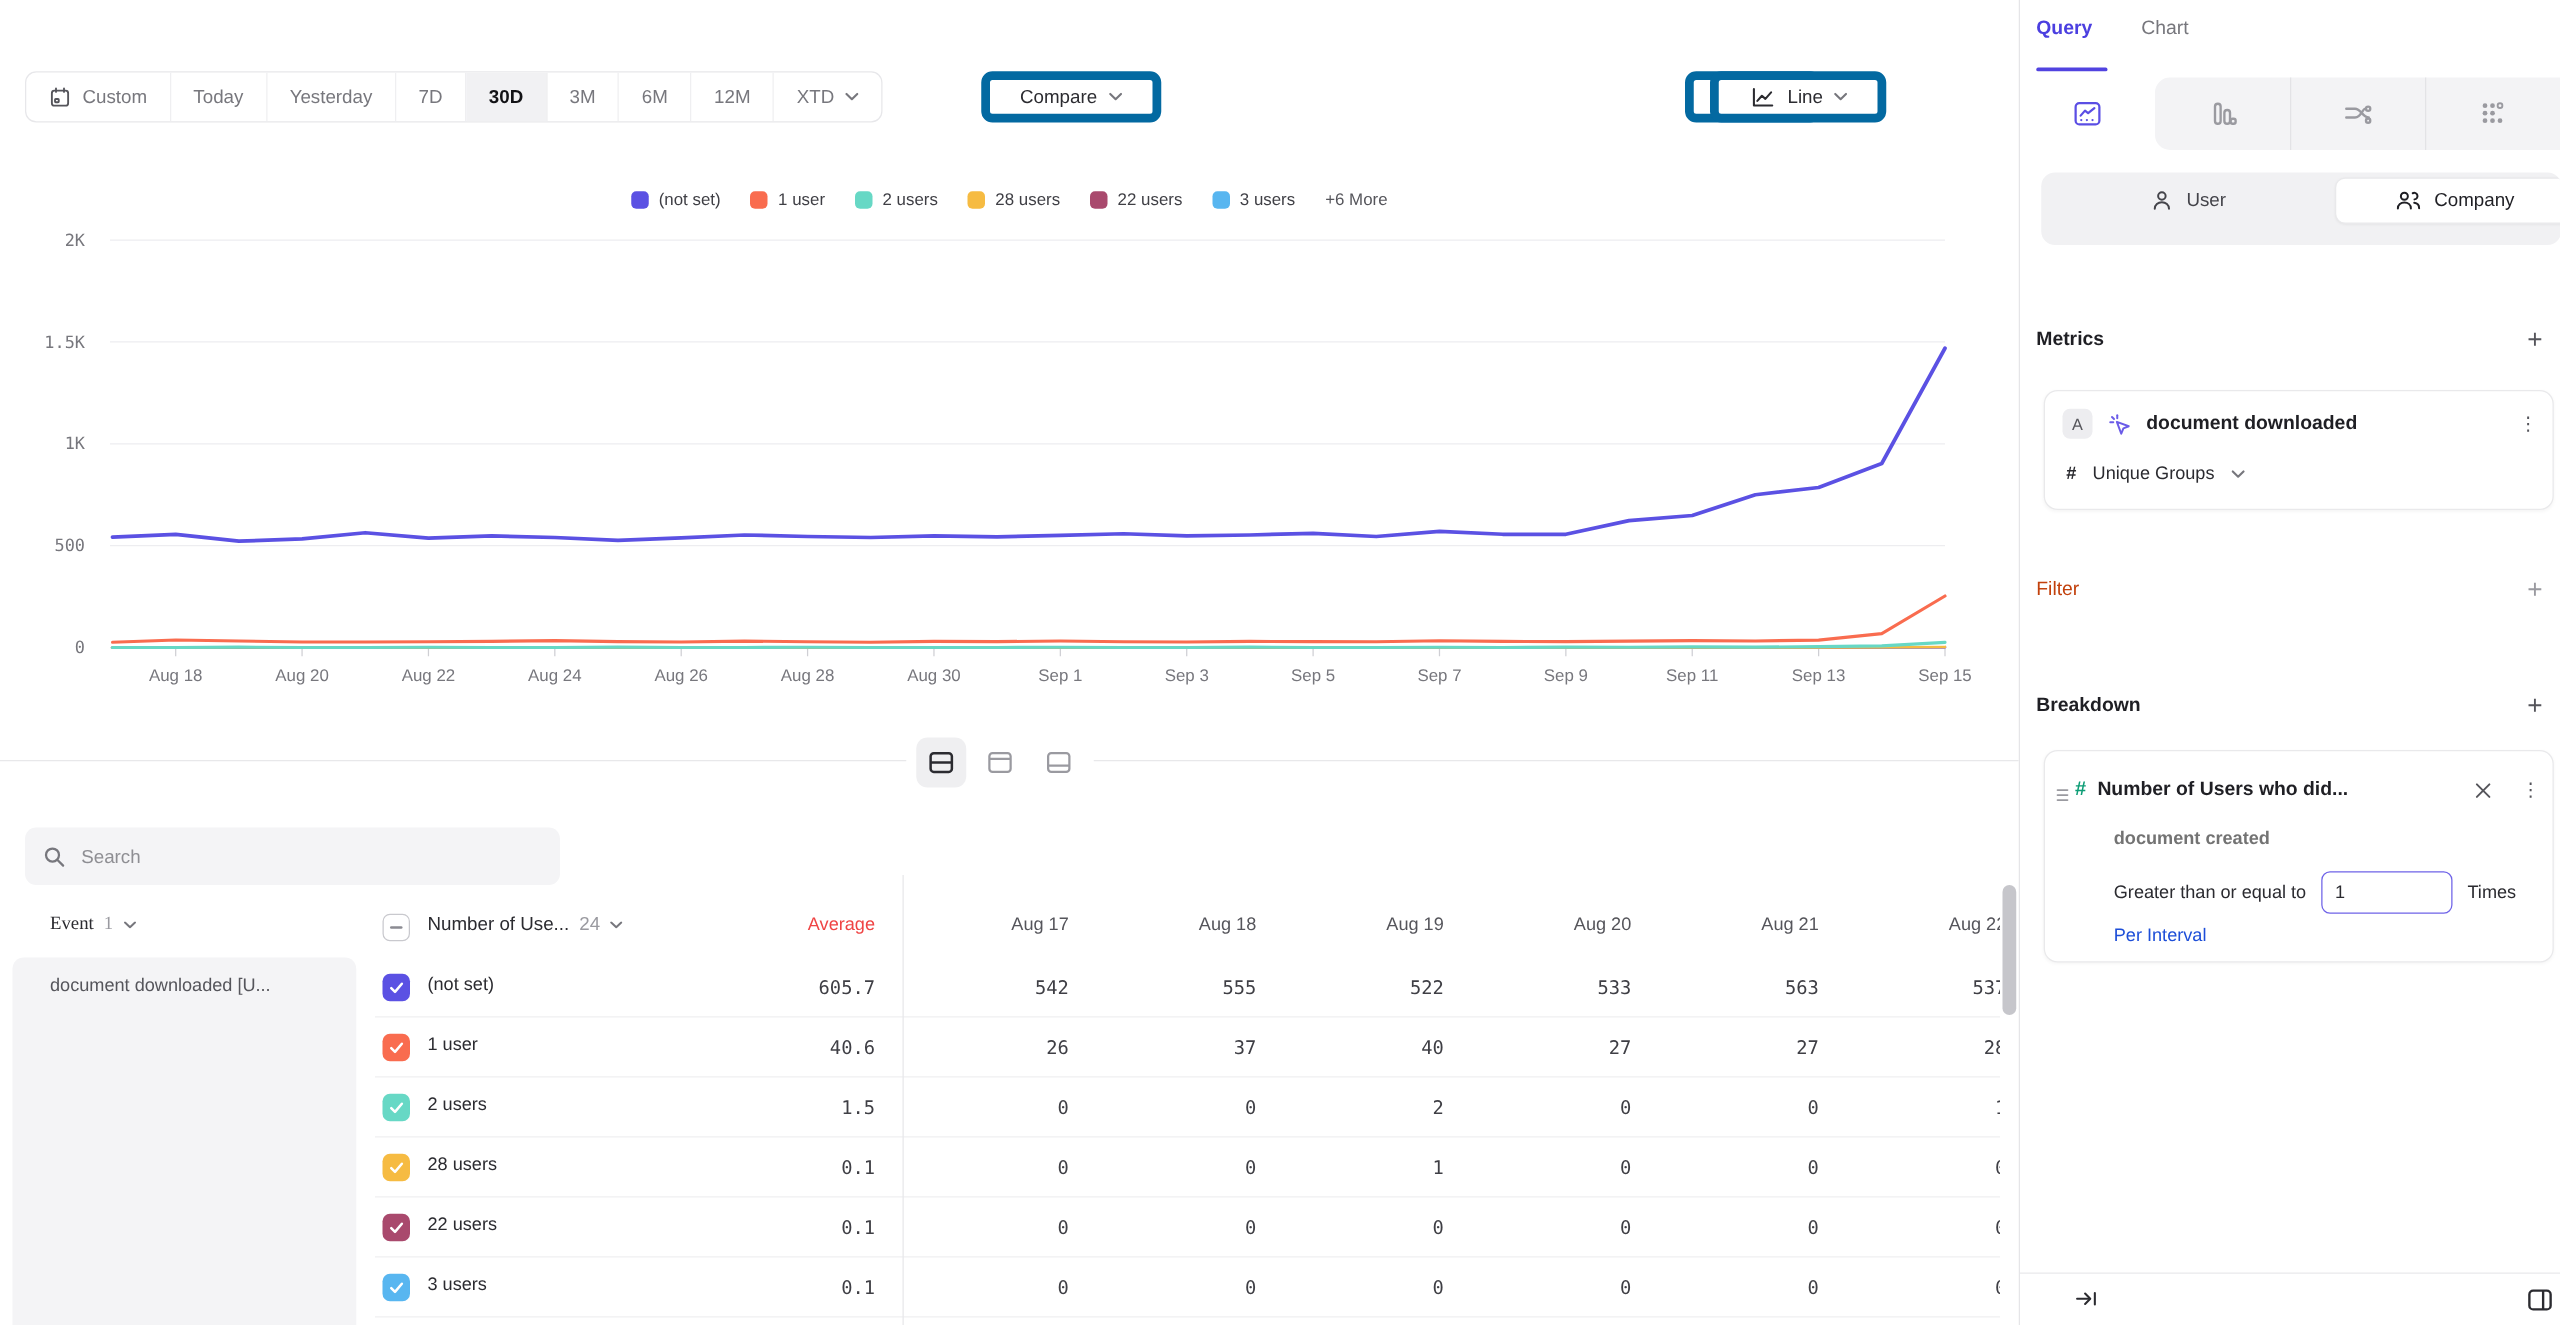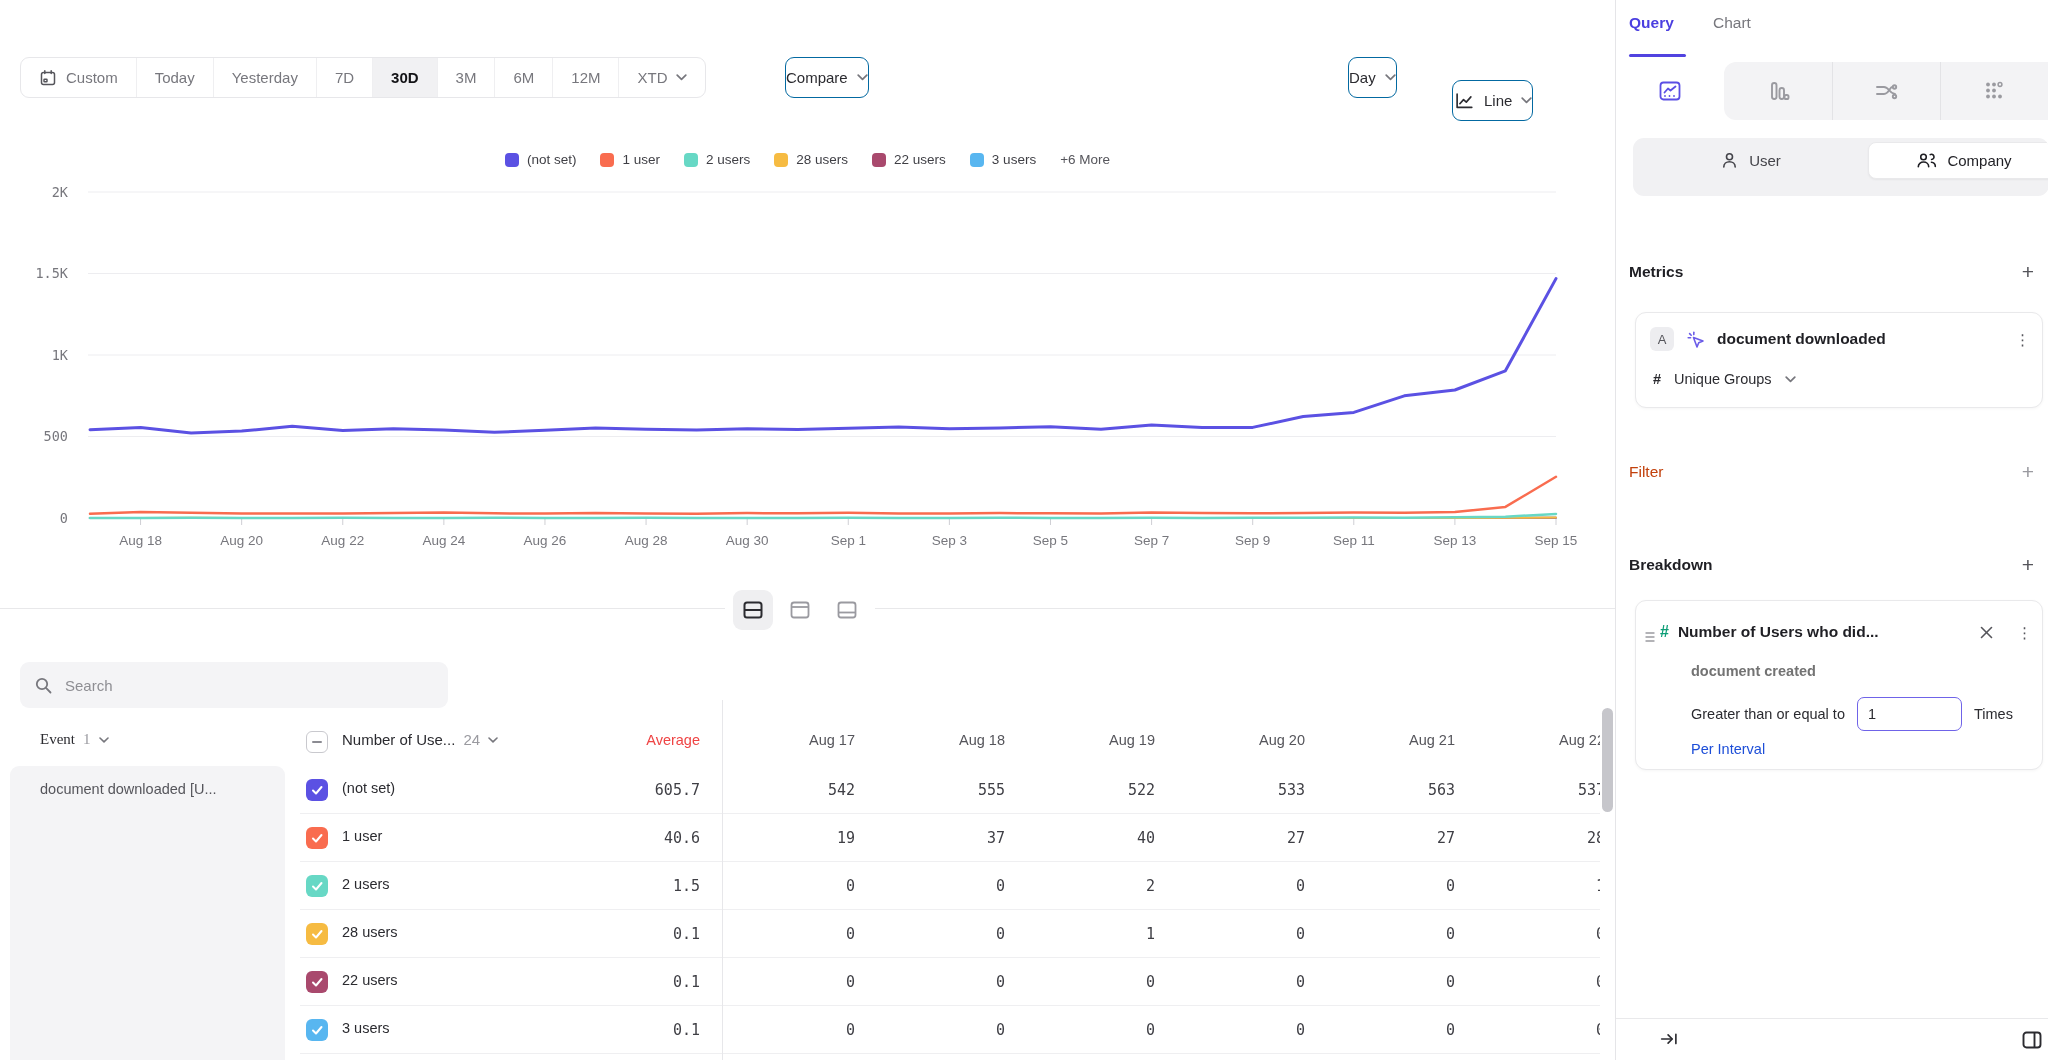--- a/index.html
+++ b/index.html
@@ -9,21 +9,21 @@
   
   .toolbar { position:absolute; left:0; top:57px; width:1615px; height:41px; }
   .seg-control { position:absolute; left:20px; top:0; display:inline-flex; align-items:stretch;
     border:1px solid #e7e7ea; border-radius:9px; background:#fff; overflow:hidden; height:41px; }
   .seg { display:flex; align-items:center; gap:9px; padding:0 18px; font-size:15px; color:#77777d;
     border-right:1px solid #efeff1; cursor:pointer; white-space:nowrap; }
   .seg:last-child { border-right:none; }
   .seg.active { background:#f1f1f3; color:#131316; font-weight:700; }
   .seg .icn { display:inline-flex; color:#55555b; }
   .btn { position:absolute; top:0; height:41px; display:inline-flex; align-items:center; gap:9px;
-    border:1px solid #0369a1; border-radius:9px; background:#fff; padding:0 0; font-size:15px;
+    border:7px solid #0369a1; border-radius:9px; background:#fff; padding:0 24px; font-size:15px;
     color:#2b2b30; font-weight:500; cursor:pointer; white-space:nowrap; }
   .chev { display:inline-flex; color:#77777d; }
 
   
   .legend { position:absolute; left:0; top:152px; width:1615px; display:flex; justify-content:center;
     align-items:center; gap:24px; font-size:13.5px; color:#3f3f45; }
   .legend-item { display:flex; align-items:center; gap:8px; }
   .swatch { width:14px; height:14px; border-radius:4px; }
   .legend-more { color:#55555b; }
 
@@ -181,21 +181,21 @@
       </span>
     </button>
     <button class="btn" style="left:1348px;">
       <span>Day</span>
       <span class="chev">
         <svg width="11" height="7" viewBox="0 0 11 7">
             <polyline points="1.2,1.2 5.5,5.4 9.8,1.2" fill="none" stroke="currentColor" stroke-width="1.7" stroke-linecap="round" stroke-linejoin="round"></polyline>
           </svg>
       </span>
     </button>
-    <button class="btn" style="left:1452px;margin-top:23px;">
+    <button class="btn" style="left:1368px;">
       <span class="icn" style="color:#2b2b30;display:inline-flex;">
         <svg width="22" height="22" viewBox="0 0 24 24" fill="none" stroke="currentColor" stroke-width="1.8" stroke-linecap="round" stroke-linejoin="round">
             <path d="M4.5 4.5 V19 H20.5"></path>
             <polyline points="7.5,15 11.5,10.5 14.5,13.2 19.5,7.5"></polyline>
           </svg>
       </span>
       <span>Line</span>
       <span class="chev">
         <svg width="11" height="7" viewBox="0 0 11 7">
             <polyline points="1.2,1.2 5.5,5.4 9.8,1.2" fill="none" stroke="currentColor" stroke-width="1.7" stroke-linecap="round" stroke-linejoin="round"></polyline>
@@ -364,21 +364,21 @@
         <span class="row-line"></span>
       </div>
       <div class="tbl-row">
         <span class="cbx" style="background: rgb(249, 108, 79);">
           <svg width="14" height="14" viewBox="0 0 14 14">
             <polyline points="3,7.5 6,10.5 11.5,4" fill="none" stroke="#fff" stroke-width="2" stroke-linecap="round" stroke-linejoin="round"></polyline>
           </svg>
         </span>
         <span class="row-label">1 user</span>
         <span class="cell-avg">40.6</span>
-        <span class="date-col date-val" style="left: 723px;">19</span>
+        <span class="date-col date-val" style="left: 723px;">26</span>
         <span class="date-col date-val" style="left: 873px;">37</span>
         <span class="date-col date-val" style="left: 1023px;">40</span>
         <span class="date-col date-val" style="left: 1173px;">27</span>
         <span class="date-col date-val" style="left: 1323px;">27</span>
         <span class="date-col date-val" style="left: 1473px;">28</span>
         <span class="row-line"></span>
       </div>
       <div class="tbl-row">
         <span class="cbx" style="background: rgb(103, 216, 197);">
           <svg width="14" height="14" viewBox="0 0 14 14">

